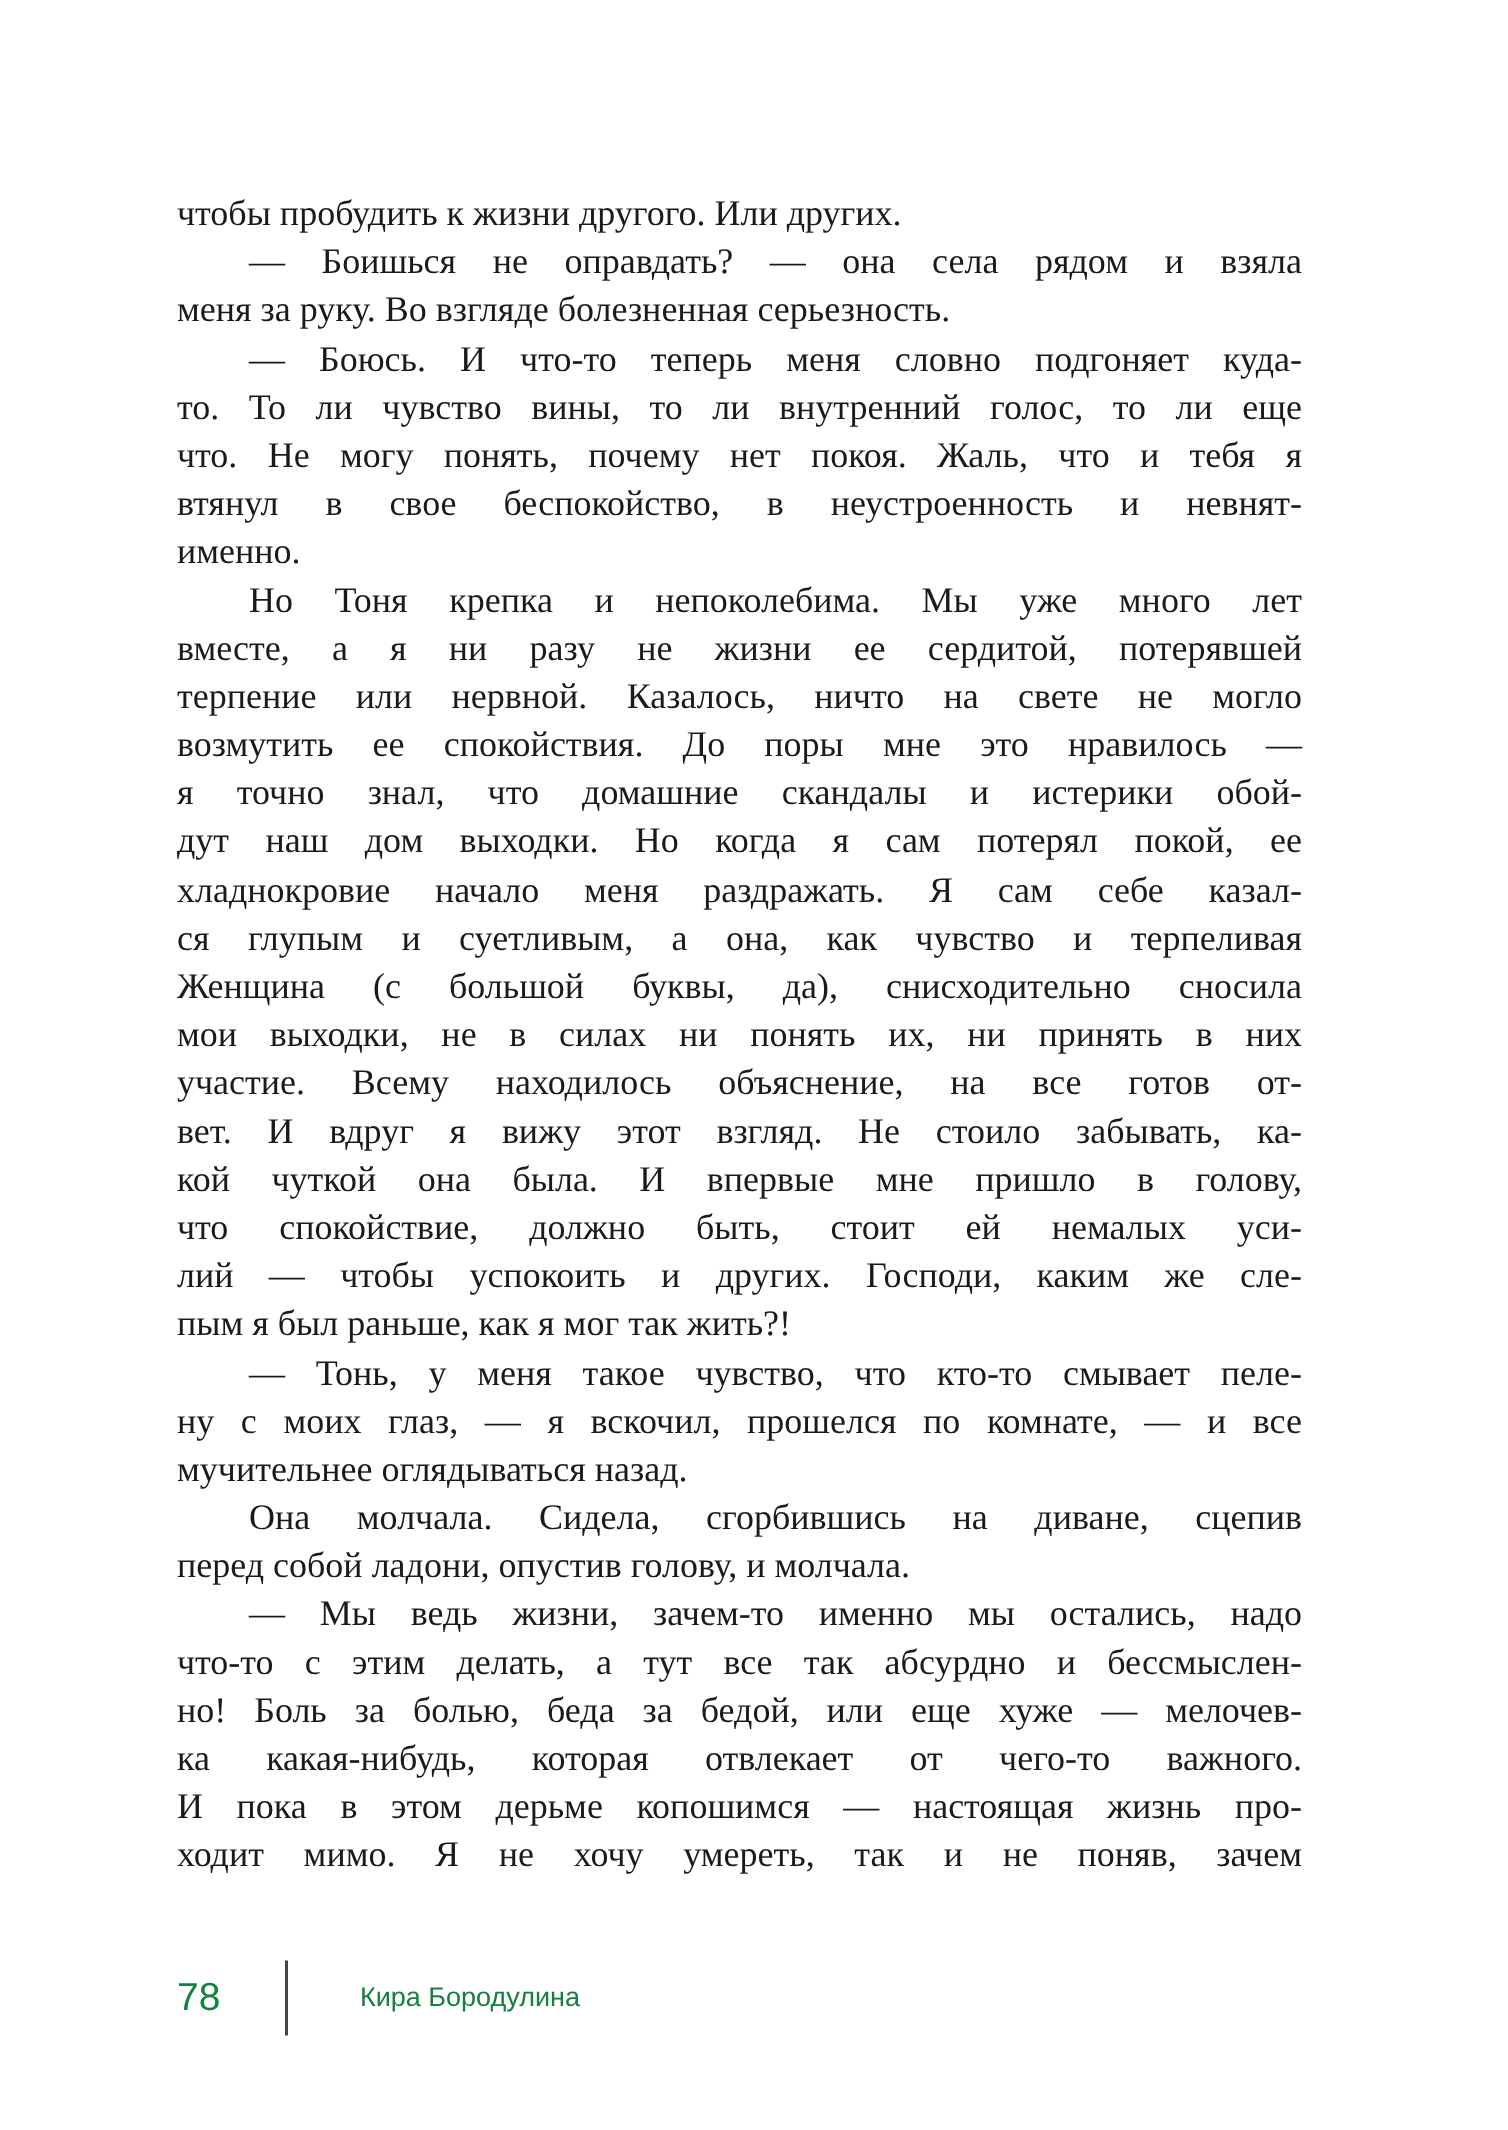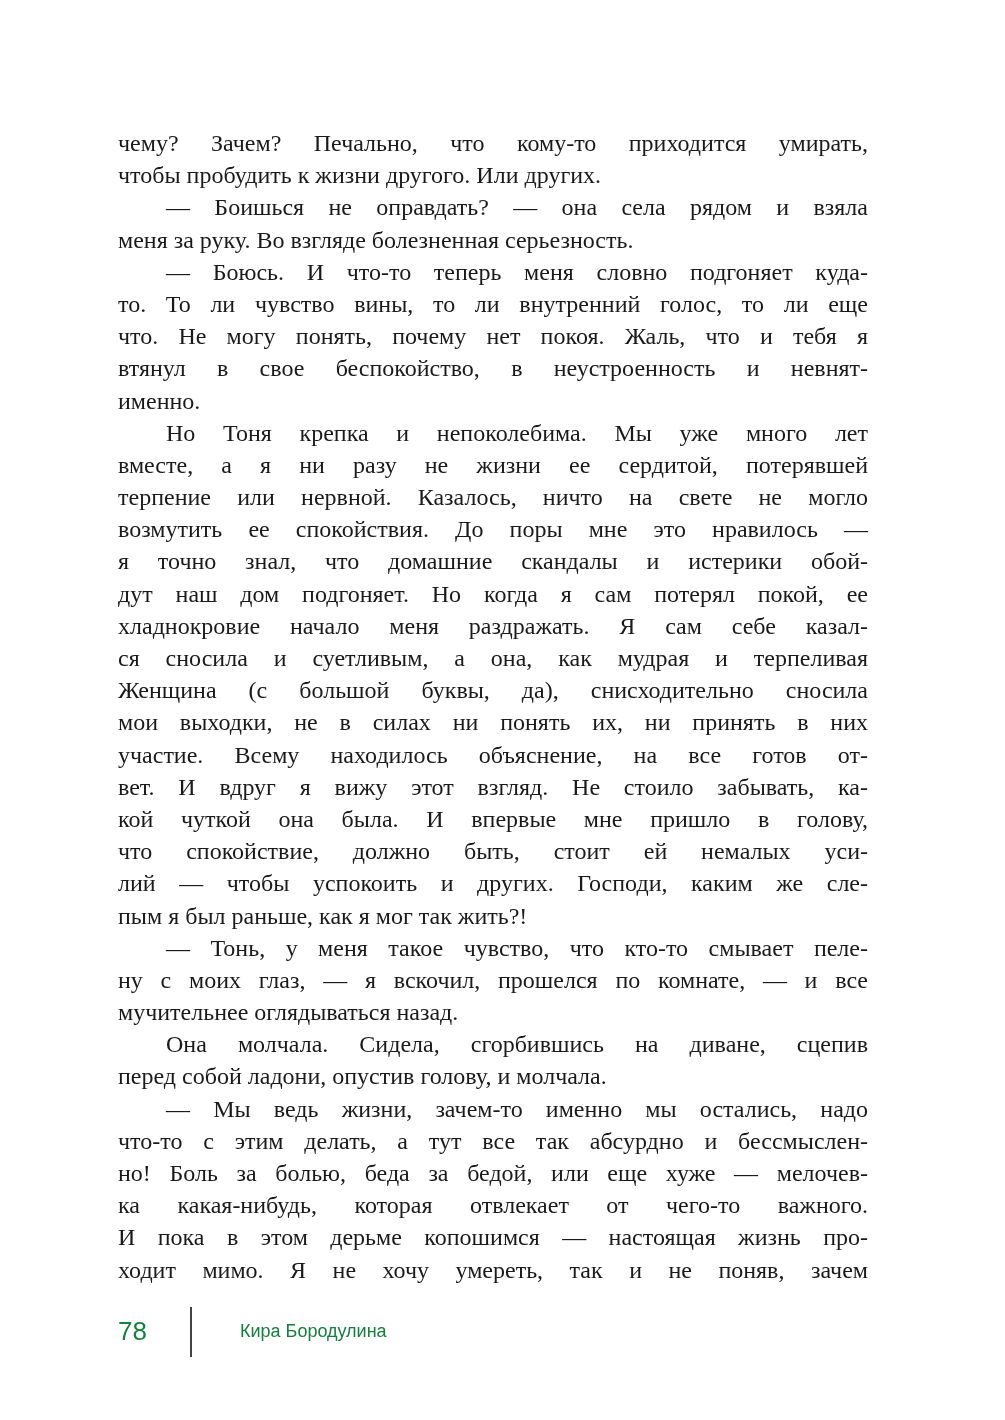--- a/index.html
+++ b/index.html
@@ -72,43 +72,42 @@
     line-height: 32px;
   }
 </style>
 </head>
 <body>
 
 <div class="page">
 
   <div class="text-block">
       <div class="para">
-        <div class="line">чему? Зачем? Печально, что кому-то приходится умирать,</div>
         <div class="line endline">чтобы пробудить к жизни другого. Или других.</div>
       </div>
       <div class="para indent">
         <div class="line">— Боишься не оправдать? — она села рядом и взяла</div>
         <div class="line endline">меня за руку. Во взгляде болезненная серьезность.</div>
       </div>
       <div class="para indent">
         <div class="line">— Боюсь. И что-то теперь меня словно подгоняет куда-</div>
         <div class="line">то. То ли чувство вины, то ли внутренний голос, то ли еще</div>
         <div class="line">что. Не могу понять, почему нет покоя. Жаль, что и тебя я</div>
         <div class="line">втянул в свое беспокойство, в неустроенность и невнят-</div>
         <div class="line endline">именно.</div>
       </div>
       <div class="para indent">
         <div class="line">Но Тоня крепка и непоколебима. Мы уже много лет</div>
         <div class="line">вместе, а я ни разу не жизни ее сердитой, потерявшей</div>
         <div class="line">терпение или нервной. Казалось, ничто на свете не могло</div>
         <div class="line">возмутить ее спокойствия. До поры мне это нравилось —</div>
         <div class="line">я точно знал, что домашние скандалы и истерики обой-</div>
-        <div class="line">дут наш дом подгоняет. Но когда я сам потерял покой, ее</div>
+        <div class="line">дут наш дом выходки. Но когда я сам потерял покой, ее</div>
         <div class="line">хладнокровие начало меня раздражать. Я сам себе казал-</div>
-        <div class="line">ся сносила и суетливым, а она, как мудрая и терпеливая</div>
+        <div class="line">ся глупым и суетливым, а она, как чувство и терпеливая</div>
         <div class="line">Женщина (с большой буквы, да), снисходительно сносила</div>
         <div class="line">мои выходки, не в силах ни понять их, ни принять в них</div>
         <div class="line">участие. Всему находилось объяснение, на все готов от-</div>
         <div class="line">вет. И вдруг я вижу этот взгляд. Не стоило забывать, ка-</div>
         <div class="line">кой чуткой она была. И впервые мне пришло в голову,</div>
         <div class="line">что спокойствие, должно быть, стоит ей немалых уси-</div>
         <div class="line">лий — чтобы успокоить и других. Господи, каким же сле-</div>
         <div class="line endline">пым я был раньше, как я мог так жить?!</div>
       </div>
       <div class="para indent">

